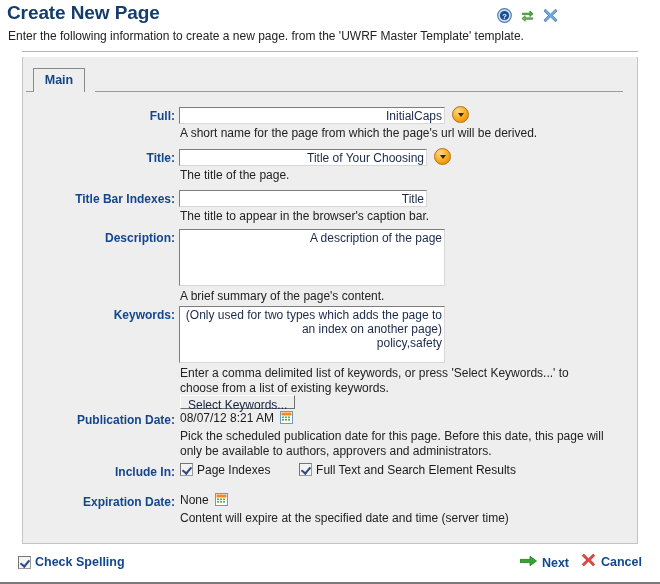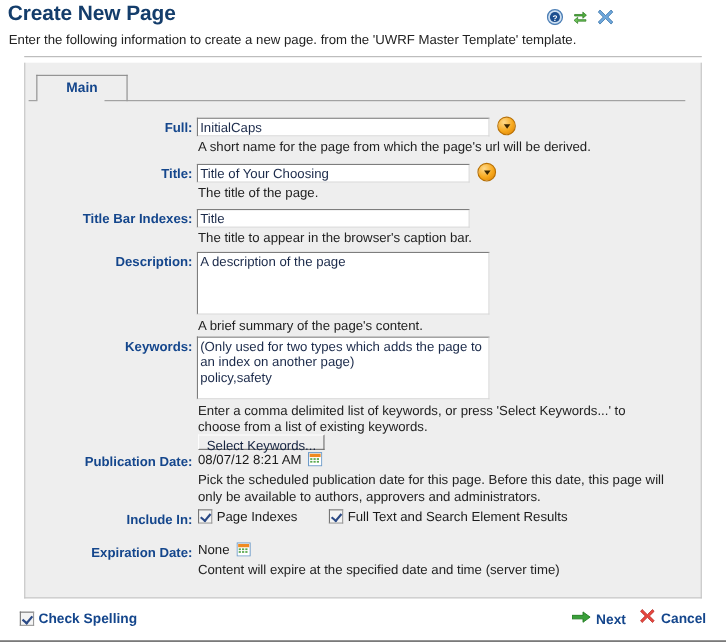--- a/index.html
+++ b/index.html
@@ -76,21 +76,21 @@
   #tab-strip {
     position: absolute;
     left: 0; top: 0;
     width: 616px;
     height: 30px;
   }
   #tab-main {
     position: absolute;
     left: 10px;
     top: 11px;
-    width: 83px;
+    width: 52px;
     height: 24px;
     background: #eeeeee;
     border: 1px solid #8a8a8a;
     border-bottom: none;
     box-sizing: border-box;
     text-align: center;
     line-height: 22px;
     font-size: 12.5px;
     font-weight: bold;
     color: #14468c;
@@ -146,20 +146,21 @@
     color: #1b2a4a;
     background: #ffffff;
     border: 1px solid #ffffff;
     border-top: 1px solid #7d7d7d;
     border-left: 1px solid #7d7d7d;
     border-right: 1px solid #d8d8d8;
     border-bottom: 1px solid #d8d8d8;
     box-sizing: border-box;
     padding: 1px 2px;
     outline: none;
+    text-align: right;
   }
   textarea.txt {
     resize: none;
     line-height: 14px;
     overflow: hidden;
   }
 
   .orange-btn {
     width: 17px;
     height: 17px;

